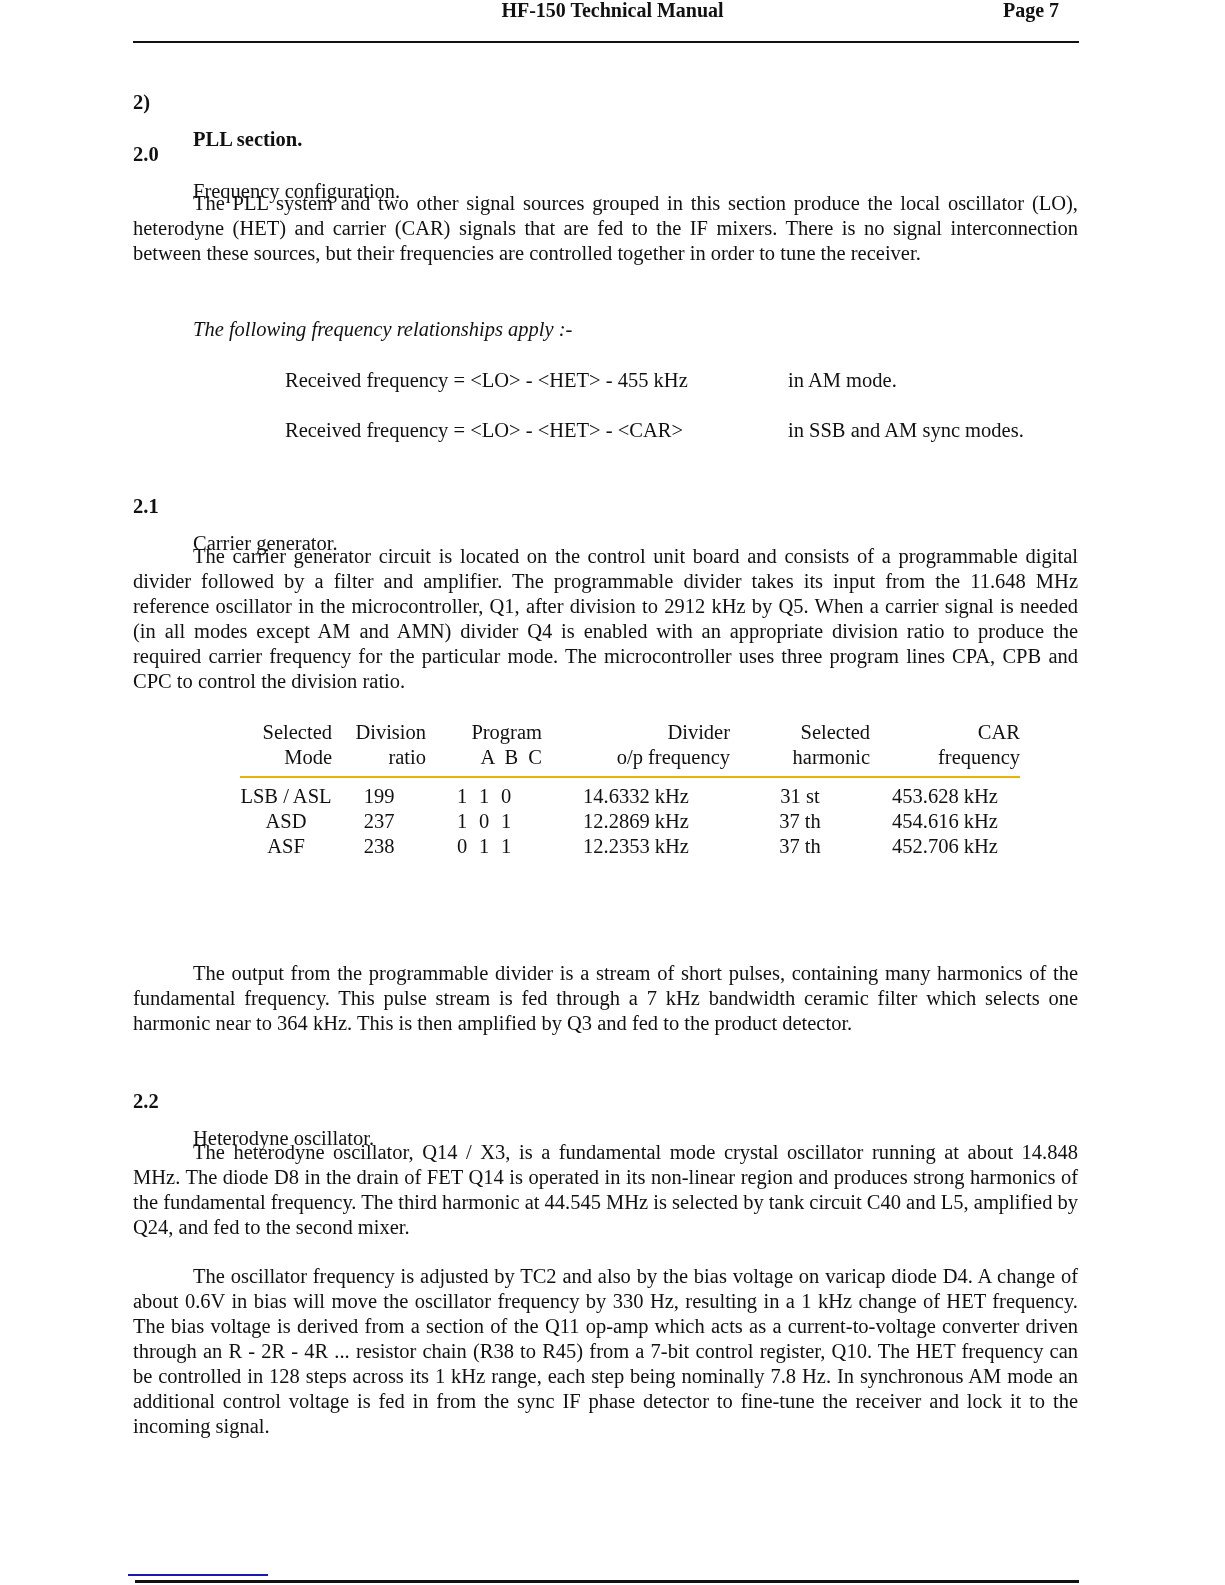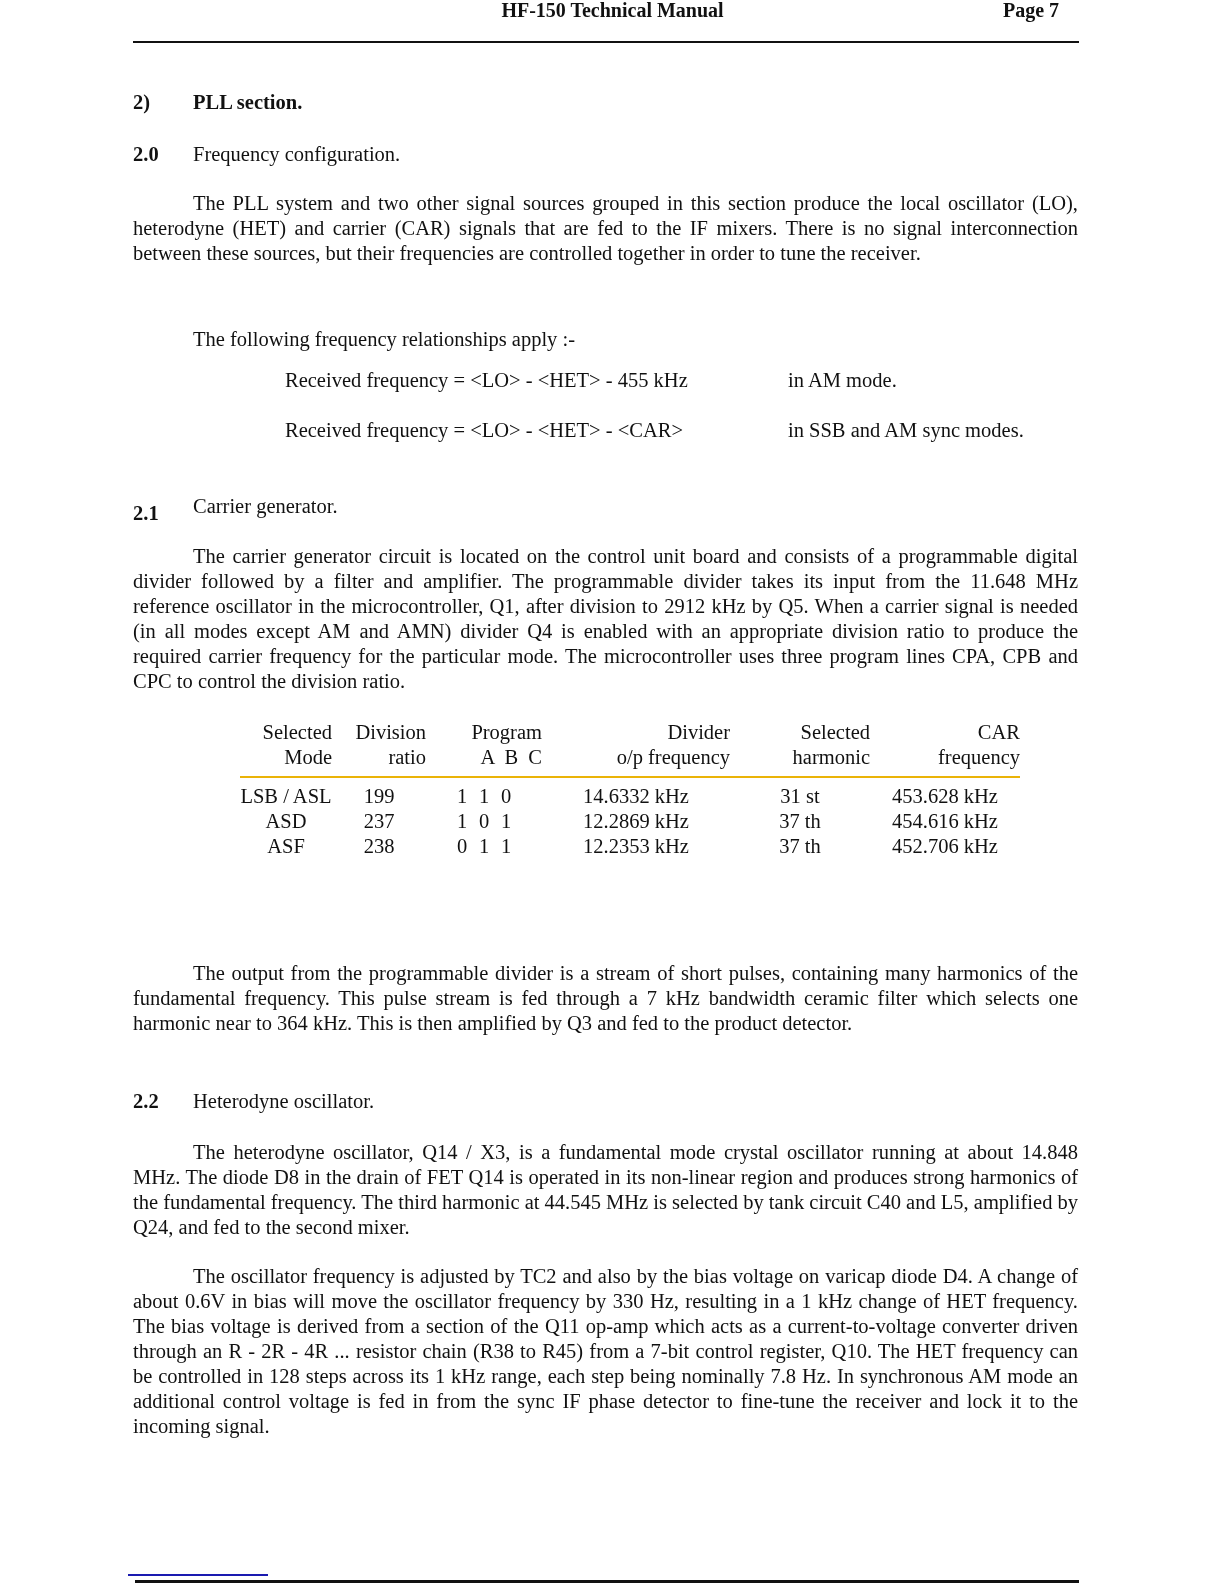--- a/index.html
+++ b/index.html
@@ -5,21 +5,21 @@
   html, body { margin: 0; padding: 0; background: #ffffff; }
   body {
     width: 1225px; height: 1585px; position: relative; overflow: hidden;
     font-family: "Liberation Serif", "DejaVu Serif", serif;
     color: #111; font-size: 20.5px; line-height: 25px;
   }
   .hdr-title { position: absolute; top: -2px; left: 0; width: 1225px; text-align: center; font-weight: bold; font-size: 20px; }
   .hdr-page { position: absolute; top: -2px; left: 1003px; font-weight: bold; font-size: 20px; }
   .hdr-rule { position: absolute; top: 41px; left: 133px; width: 946px; height: 2px; background: #111; }
   .num { position: absolute; left: 133px; font-weight: bold; }
-  .sec-title { position: absolute; left: 193px; }
+  .sec-title { position: absolute; left: 193px; margin-top: 37px; }
   .para { position: absolute; left: 133px; width: 945px; text-align: justify; text-align-last: left; }
   .para .ind { display: inline-block; width: 60px; }
   .rel-label { position: absolute; left: 285px; text-align: center; }
   .rel-note { position: absolute; left: 788px; }
   table.car {
     position: absolute; left: 240px; top: 720px; border-collapse: collapse;
     font-size: 20.5px; line-height: 25px;
   }
   table.car th { font-weight: normal; text-align: right; padding: 0 0 6px 0; border-bottom: 2px solid #eab308; vertical-align: bottom; margin-top: 16px; }
   table.car td { text-align: center; padding: 0; }
@@ -36,27 +36,27 @@
 <div class="hdr-title">HF-150 Technical Manual</div>
 <div class="hdr-page">Page 7</div>
 <div class="hdr-rule"></div>
 
 <div class="num" style="top:90px;">2)</div>
 <div class="sec-title" style="top:90px; font-weight:bold;">PLL section.</div>
 
 <div class="num" style="top:142px;">2.0</div>
 <div class="sec-title" style="top:142px;">Frequency configuration.</div>
 <div class="para" style="top:191px;"><span class="ind"></span><span>The PLL system and two other signal sources grouped in this section produce the local oscillator (LO), heterodyne (HET) and carrier (CAR) signals that are fed to the IF mixers. There is no signal interconnection between these sources, but their frequencies are controlled together in order to tune the receiver.</span></div>
-<div class="para" style="top:327px;"><span class="ind"></span><span>The following frequency relationships apply :-</span></div>
+<div class="para" style="top:317px;font-style:italic;"><span class="ind"></span><span>The following frequency relationships apply :-</span></div>
 <div class="rel-label" style="top:368px;">Received frequency = &lt;LO&gt; - &lt;HET&gt; - 455 kHz</div>
 <div class="rel-note" style="top:368px;">in AM mode.</div>
 <div class="rel-label" style="top:418px;">Received frequency = &lt;LO&gt; - &lt;HET&gt; - &lt;CAR&gt;</div>
 <div class="rel-note" style="top:418px;">in SSB and AM sync modes.</div>
 
-<div class="num" style="top:494px;margin-top:7px;">2.1</div>
+<div class="num" style="top:494px;">2.1</div>
 <div class="sec-title" style="top:494px;">Carrier generator.</div>
 <div class="para" style="top:544px;"><span class="ind"></span><span>The carrier generator circuit is located on the control unit board and consists of a programmable digital divider followed by a filter and amplifier. The programmable divider takes its input from the 11.648 MHz reference oscillator in the microcontroller, Q1, after division to 2912 kHz by Q5. When a carrier signal is needed (in all modes except AM and AMN) divider Q4 is enabled with an appropriate division ratio to produce the required carrier frequency for the particular mode. The microcontroller uses three program lines CPA, CPB and CPC to control the division ratio.</span></div>
 
 <table class="car">
   <thead>
     <tr>
       <th class="c-mode"><span>Selected</span><br><span>Mode</span></th>
       <th class="c-div"><span>Division</span><br><span>ratio</span></th>
       <th class="c-prog"><span>Program</span><br><span style="white-space:pre;">A  B  C</span></th>
       <th class="c-freq"><span>Divider</span><br><span>o/p frequency</span></th>

